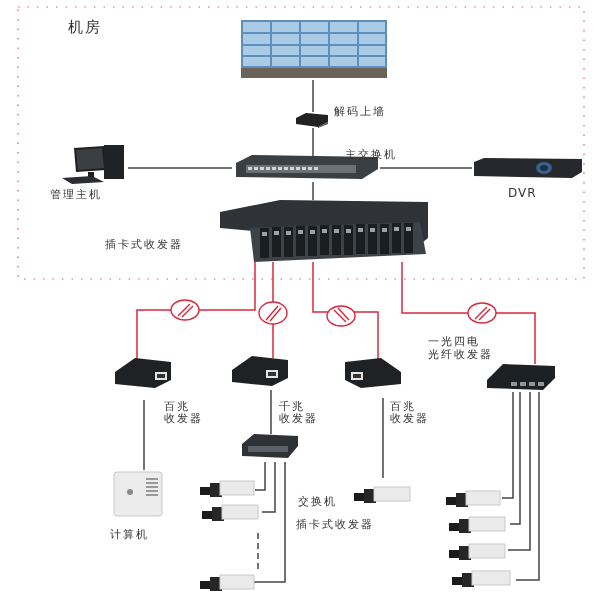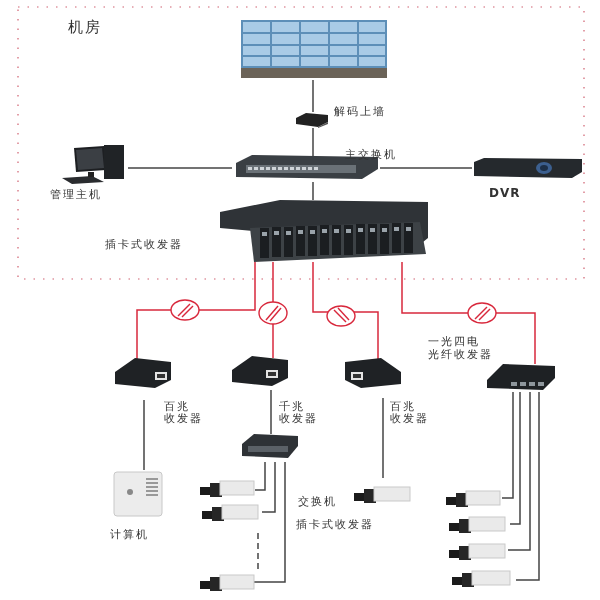--- a/index.html
+++ b/index.html
@@ -121,21 +121,21 @@
       <rect x="82" y="12" width="4" height="3"></rect>
   </g>
 </svg>
 <div class="label" style="left:345px;top:148px;text-align:center;">主交换机</div>
 
 <svg class="dev" style="left:472px;top:158px;" width="112" height="22">
   <polygon points="2,4 12,0 110,1 110,14 100,20 2,18" fill="#25292d"></polygon>
   <ellipse cx="72" cy="10" rx="8" ry="6" fill="#3c5f8f"></ellipse>
   <ellipse cx="72" cy="10" rx="4" ry="3" fill="#1d2f47"></ellipse>
 </svg>
-<div class="label" style="left:489px;top:186px;font-size:12px;letter-spacing:1px;font-weight:bold;">DVR</div>
+<div class="label" style="left:508px;top:186px;font-size:12px;letter-spacing:1px;">DVR</div>
 
 <svg class="dev" style="left:62px;top:142px;" width="66" height="44">
   <polygon points="12,6 42,4 44,28 14,30" fill="#1d1f22"></polygon>
   <polygon points="14,8 40,6 42,26 16,28" fill="#3b3f44"></polygon>
   <rect x="42" y="3" width="20" height="34" fill="#202326"></rect>
   <polygon points="0,36 30,34 42,40 10,42" fill="#2a2c2f"></polygon>
   <rect x="26" y="30" width="6" height="5" fill="#222"></rect>
 </svg>
 <div class="label" style="left:50px;top:187px;font-family:Liberation Serif, serif;">管理主机</div>
 

